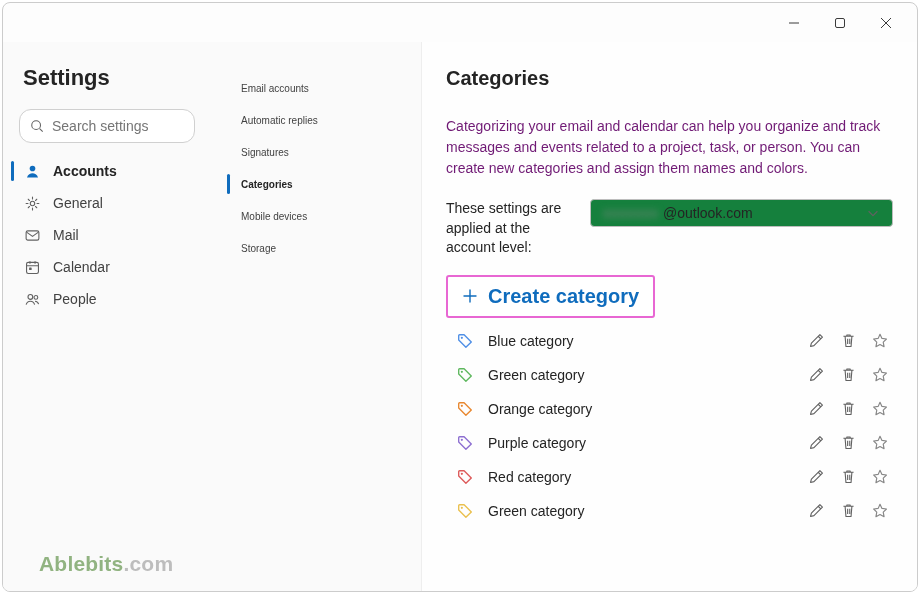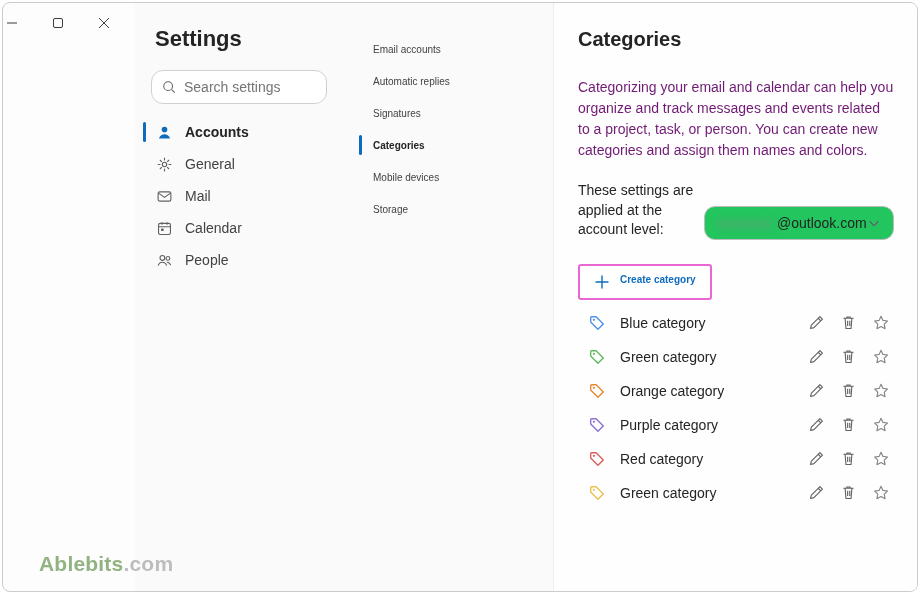--- a/index.html
+++ b/index.html
@@ -12,21 +12,21 @@
       position: relative;
     }
     .window {
       width: 916px;
       height: 590px;
       border: 1px solid #ccc;
       border-radius: 8px;
       margin: 2px;
       background: #fdfdfd;
       display: flex;
-      flex-direction: row;
+      flex-direction: column;
       overflow: hidden;
     }
     .titlebar {
       height: 39px;
       display: flex;
       justify-content: flex-end;
       align-items: center;
       gap: 28px;
       padding-right: 22px;
       color: #3b3b3b;
@@ -112,39 +112,38 @@
       flex:1;
       border-left: 1px solid #eee;
       padding: 25px 24px 0 24px;
       background:#fefefe;
       overflow:auto;
     }
     .content h2 {
       font-size:20px; font-weight:600; color:#242424; margin-bottom:26px;
     }
     .desc { font-size:14px; color:#701a75; line-height:1.5; margin-bottom:20px; max-width:440px;}
-    .account-row { display:flex; align-items:flex-end; margin-bottom:4px; }
+    .account-row { display:flex; align-items:flex-start; gap:18px; margin-bottom:17px; }
     .account-label { font-size:14px; color:#242424; width:126px; line-height:1.4;}
     .select {
-      flex:1; height:34px; border:1px solid #bdbdbd; border-radius:11px;
+      flex:1; height:28px; border:1px solid #bdbdbd; border-radius:4px;
       display:flex; align-items:center; justify-content:space-between;
-      padding:0 12px; font-size:14px; color:#242424; background:#22c55e;
+      padding:0 12px; font-size:14px; color:#242424; background:#15803d;
     }
     .select .val { display:flex; align-items:center; gap:4px;}
     .blur { filter: blur(3.5px); color:#888; letter-spacing:1px;}
     .chev { color:#616161; }
     .create-btn {
       border:2px solid #e867d3;
       border-radius:3px;
       padding: 8px 14px;
-      display:inline-flex; align-items:flex-start; gap:10px;
-      color:#0f6cbd; font-size:10px; font-weight:600;
+      display:inline-flex; align-items:center; gap:10px;
+      color:#0f6cbd; font-size:20px; font-weight:600;
       background:#fff; cursor:pointer;
       margin-bottom:6px;
-      margin-top:20px;
     }
     .cats { display:flex; flex-direction:column; }
     .cat-row {
       height:34px; display:flex; align-items:center; gap:14px;
       padding: 0 4px 0 10px;
     }
     .tag-ic { width:18px; height:18px; flex-shrink:0;}
     .cat-name { flex:1; font-size:14px; color:#242424; }
     .row-actions { display:flex; gap:14px; color:#616161;}
     .row-actions span { width:18px; height:18px; display:flex; align-items:center; justify-content:center; cursor:pointer;}

